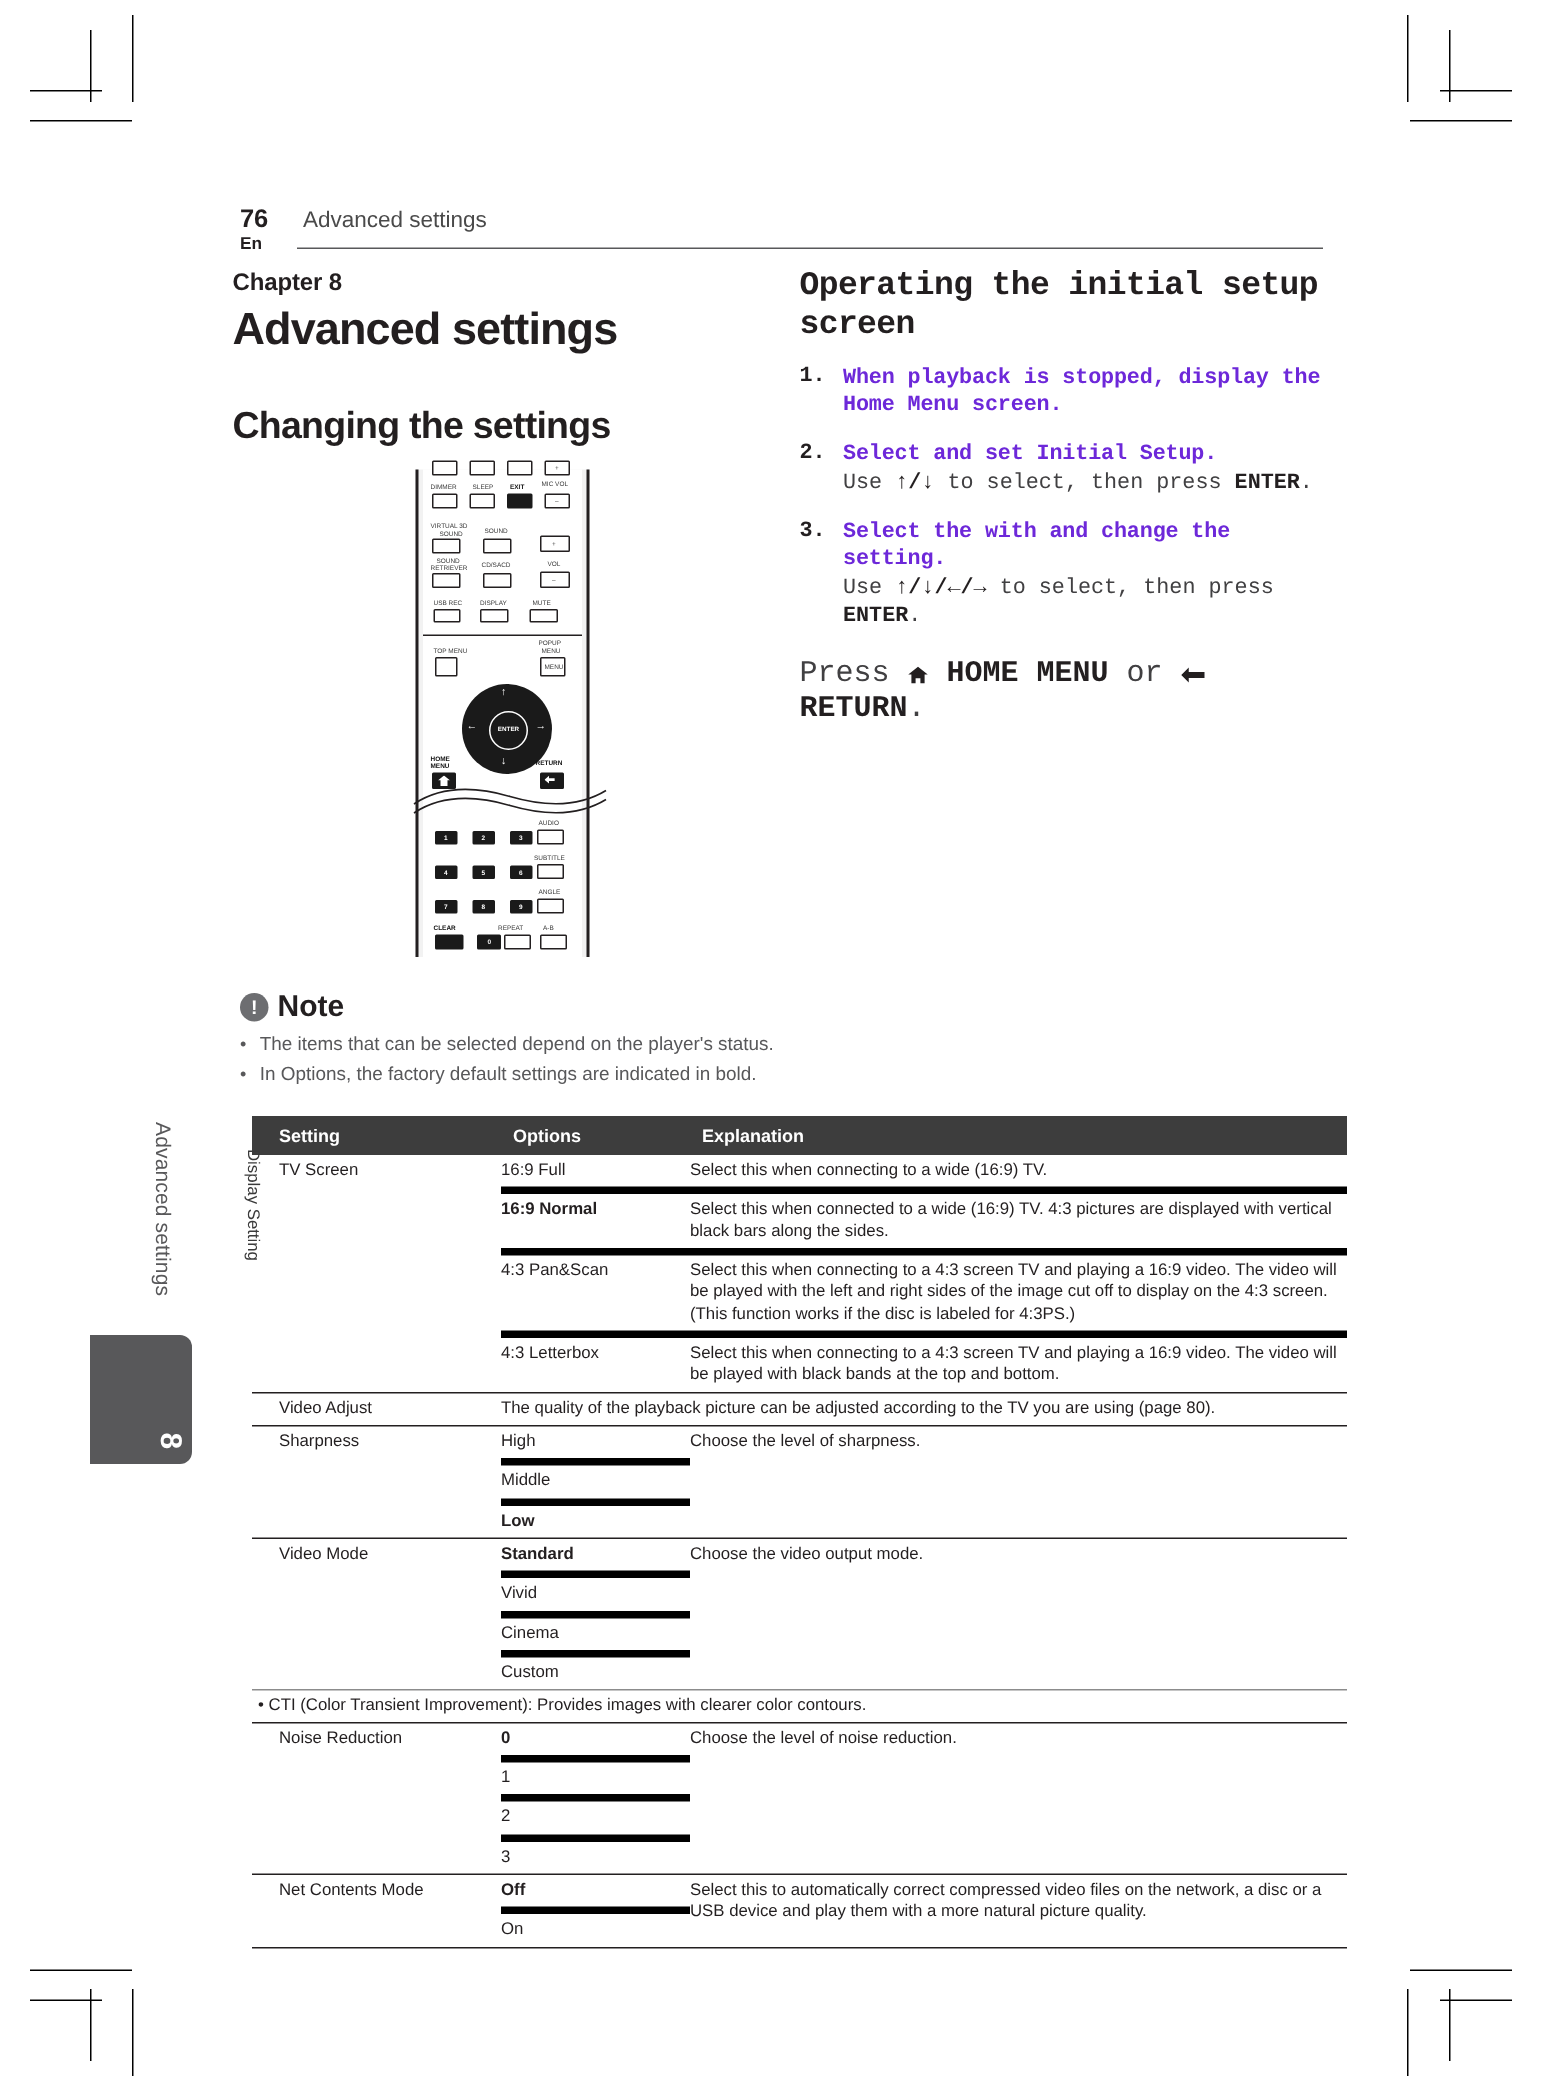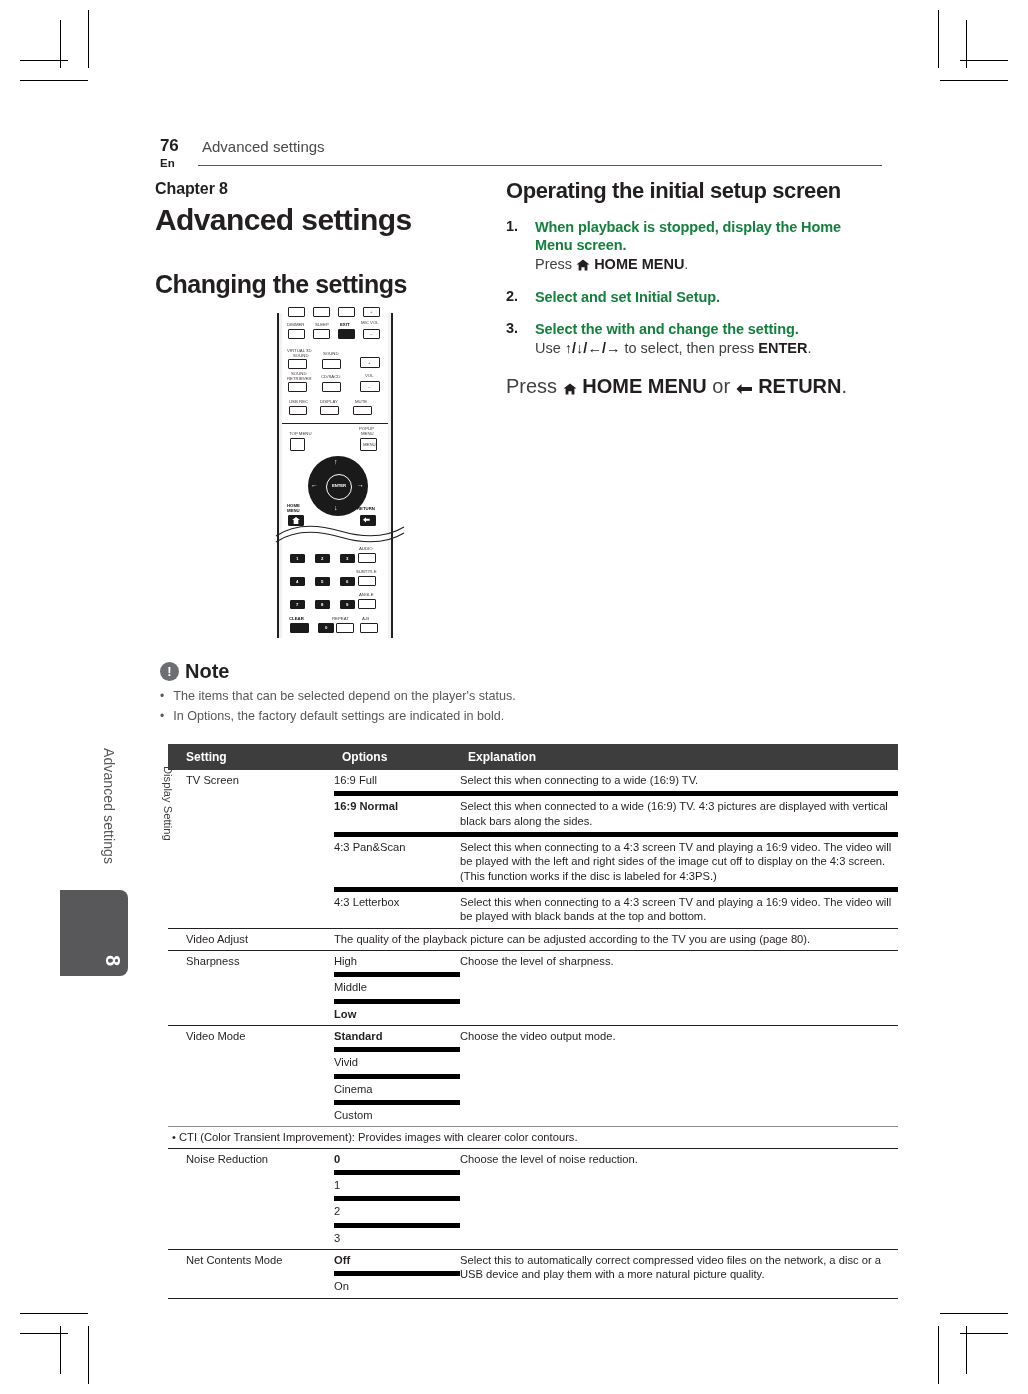--- a/index.html
+++ b/index.html
@@ -41,25 +41,25 @@
   .lbl{position:absolute;font-size:4.3px;color:#3a3a3a;white-space:nowrap;font-family:"Liberation Sans",sans-serif;}
   .lbl.b{font-weight:bold;color:#111;}
   .hline{position:absolute;background:#231f20;height:1px;}
   #dpad{position:absolute;left:26px;top:143px;width:60px;height:60px;border-radius:50%;background:#1a1a1a;}
   #dpad-center{position:absolute;left:18px;top:18px;width:24px;height:24px;border-radius:50%;background:#1a1a1a;border:1.2px solid #fff;}
   #dpad-enter{position:absolute;left:0;top:8px;width:24px;text-align:center;font-size:4.2px;color:#fff;font-weight:bold;}
   .dp-arrow{position:absolute;color:#fff;font-size:7px;line-height:7px;}
   .wave{position:absolute;left:-8px;top:209px;width:132px;height:22px;}
 
   
-  #right-col{position:absolute;left:506px;top:178px;width:350px;}
+  #right-col{position:absolute;left:533px;top:178px;width:350px;font-family:Liberation Mono, monospace;}
   #op-title{font-size:22px;font-weight:bold;line-height:1.16;letter-spacing:-.4px;color:#231f20;}
   .step{position:relative;margin-top:14px;padding-left:29px;}
   .step-num{position:absolute;left:0;top:0;font-size:14.5px;font-weight:bold;color:#231f20;}
-  .step-head{font-size:14.5px;font-weight:bold;line-height:1.26;color:#15803d;letter-spacing:-.1px;}
+  .step-head{font-size:14.5px;font-weight:bold;line-height:1.26;color:#6d28d9;letter-spacing:-.1px;}
   .step-sub{font-size:14.5px;line-height:1.3;color:#414042;margin-top:1px;}
   .kbd{font-weight:bold;color:#231f20;}
   .closing{margin-top:17px;position:relative;padding-left:0;}
   .closing-head{font-size:15px;font-weight:bold;color:#231f20;letter-spacing:-.1px;}
   .closing-sub{font-size:20px;color:#414042;margin-top:9px;}
   .ico{display:inline-block;vertical-align:-2px;}
 
   
   #note-block{position:absolute;left:160px;top:660px;width:500px;}
   #note-head{display:flex;align-items:center;gap:6px;}
@@ -245,28 +245,26 @@
     <div class="btn" style="left:78px;top:310px;width:18px;height:10px;"></div>
   </div>
 </div>
 
 <div id="right-col">
   <div id="op-title">Operating the initial setup screen</div>
 
   <div class="step">
     <div class="step-num">1.</div>
     <div class="step-head">When playback is stopped, display the Home Menu screen.</div>
-    <div class="step-sub"><span>Press </span><svg class="ico" width="14" height="12" viewBox="0 0 14 12">
-          <path d="M7 0.5 L13.5 5.6 H11.4 V11.5 H8.6 V8.2 H5.4 V11.5 H2.6 V5.6 H0.5 Z" fill="#231f20"></path>
-        </svg> <span class="kbd">HOME MENU</span><span>.</span></div>
   </div>
 
   <div class="step">
     <div class="step-num">2.</div>
     <div class="step-head">Select and set Initial Setup.</div>
+    <div class="step-sub"><span>Use </span><span class="kbd">↑/↓</span><span> to select, then press </span><span class="kbd">ENTER</span><span>.</span></div>
   </div>
 
   <div class="step">
     <div class="step-num">3.</div>
     <div class="step-head">Select the with and change the setting.</div>
     <div class="step-sub"><span>Use </span><span class="kbd">↑/↓/←/→</span><span> to select, then press </span><span class="kbd">ENTER</span><span>.</span></div>
   </div>
 
   <div class="closing">
     <div class="closing-sub"><span>Press </span><svg class="ico" width="14" height="12" viewBox="0 0 14 12">

